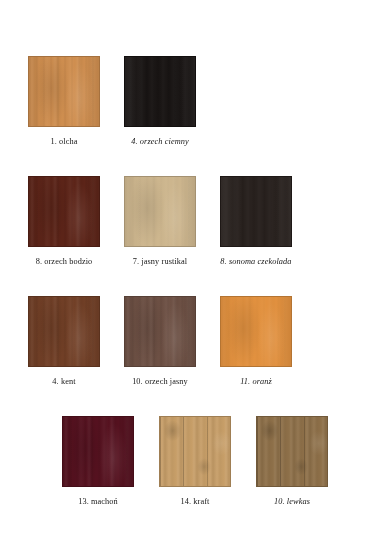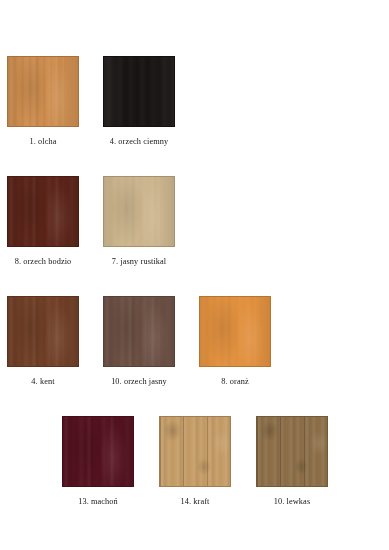--- a/index.html
+++ b/index.html
@@ -22,41 +22,41 @@
     inset: 0;
     background: #ffffff;
     padding-top: 56px;
     box-sizing: border-box;
   }
 
   .swatch-row {
     display: flex;
     width: 389px;
     box-sizing: border-box;
-    padding: 0 7px;
+    padding: 0 28px;
     margin-bottom: 0;
     height: 120px;
   }
   .swatch-row.offset {
     padding-left: 62px;
     padding-right: 62px;
   }
 
   .swatch-cell {
     width: 72px;
     margin-right: 24px;
     display: flex;
     flex-direction: column;
     align-items: center;
   }
   .swatch-row.offset .swatch-cell {
     margin-right: 25px;
     align-items: center;
   }
-  .swatch-cell:last-child { margin-right: 0; }
+  .swatch-cell:last-child { margin-right: 0; font-style: italic; }
 
   .swatch-chip {
     width: 72px;
     height: 71px;
     box-sizing: border-box;
     border: 1px solid rgba(0,0,0,0.20);
     position: relative;
     overflow: hidden;
     background-color: #c98a4b;
   }
@@ -184,20 +184,28 @@
       <div class="swatch-label">8. orzech bodzio</div>
     </div>
     <div class="swatch-cell">
       <div class="swatch-chip smooth" style="background-color: rgb(205, 182, 142);">
         <span class="grain-a"></span>
         <span class="grain-b"></span>
         <span class="grain-c"></span>
       </div>
       <div class="swatch-label">7. jasny rustikal</div>
     </div>
+    <div class="swatch-cell">
+      <div class="swatch-chip dark" style="background-color: rgb(38, 31, 28);">
+        <span class="grain-a"></span>
+        <span class="grain-b"></span>
+        <span class="grain-c"></span>
+      </div>
+      <div class="swatch-label">8. sonoma czekolada</div>
+    </div>
   </div>
 
   <div class="swatch-row">
     <div class="swatch-cell">
       <div class="swatch-chip" style="background-color: rgb(113, 63, 38);">
         <span class="grain-a"></span>
         <span class="grain-b"></span>
         <span class="grain-c"></span>
       </div>
       <div class="swatch-label">4. kent</div>
@@ -209,21 +217,21 @@
         <span class="grain-c"></span>
       </div>
       <div class="swatch-label">10. orzech jasny</div>
     </div>
     <div class="swatch-cell">
       <div class="swatch-chip smooth" style="background-color: rgb(226, 145, 63);">
         <span class="grain-a"></span>
         <span class="grain-b"></span>
         <span class="grain-c"></span>
       </div>
-      <div class="swatch-label">8. oranż</div>
+      <div class="swatch-label">11. oranż</div>
     </div>
   </div>
 
   <div class="swatch-row offset">
     <div class="swatch-cell">
       <div class="swatch-chip" style="background-color: rgb(85, 17, 31);">
         <span class="grain-a"></span>
         <span class="grain-b"></span>
         <span class="grain-c"></span>
       </div>

